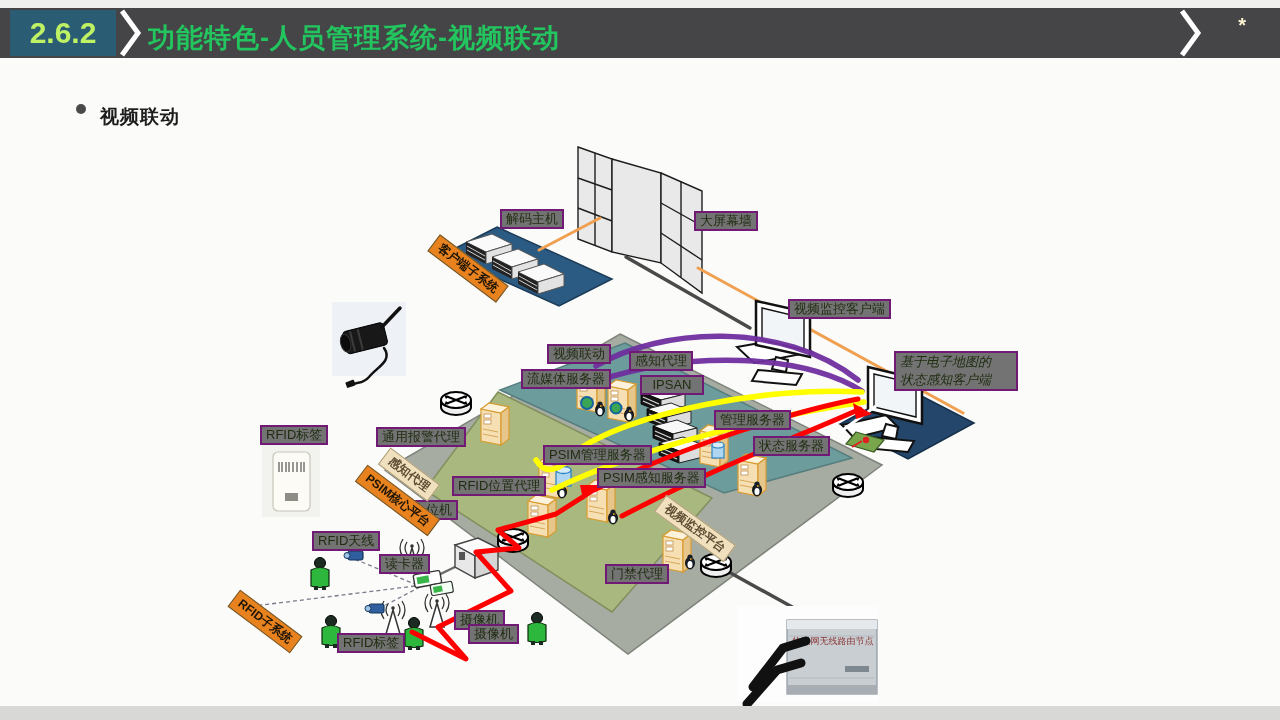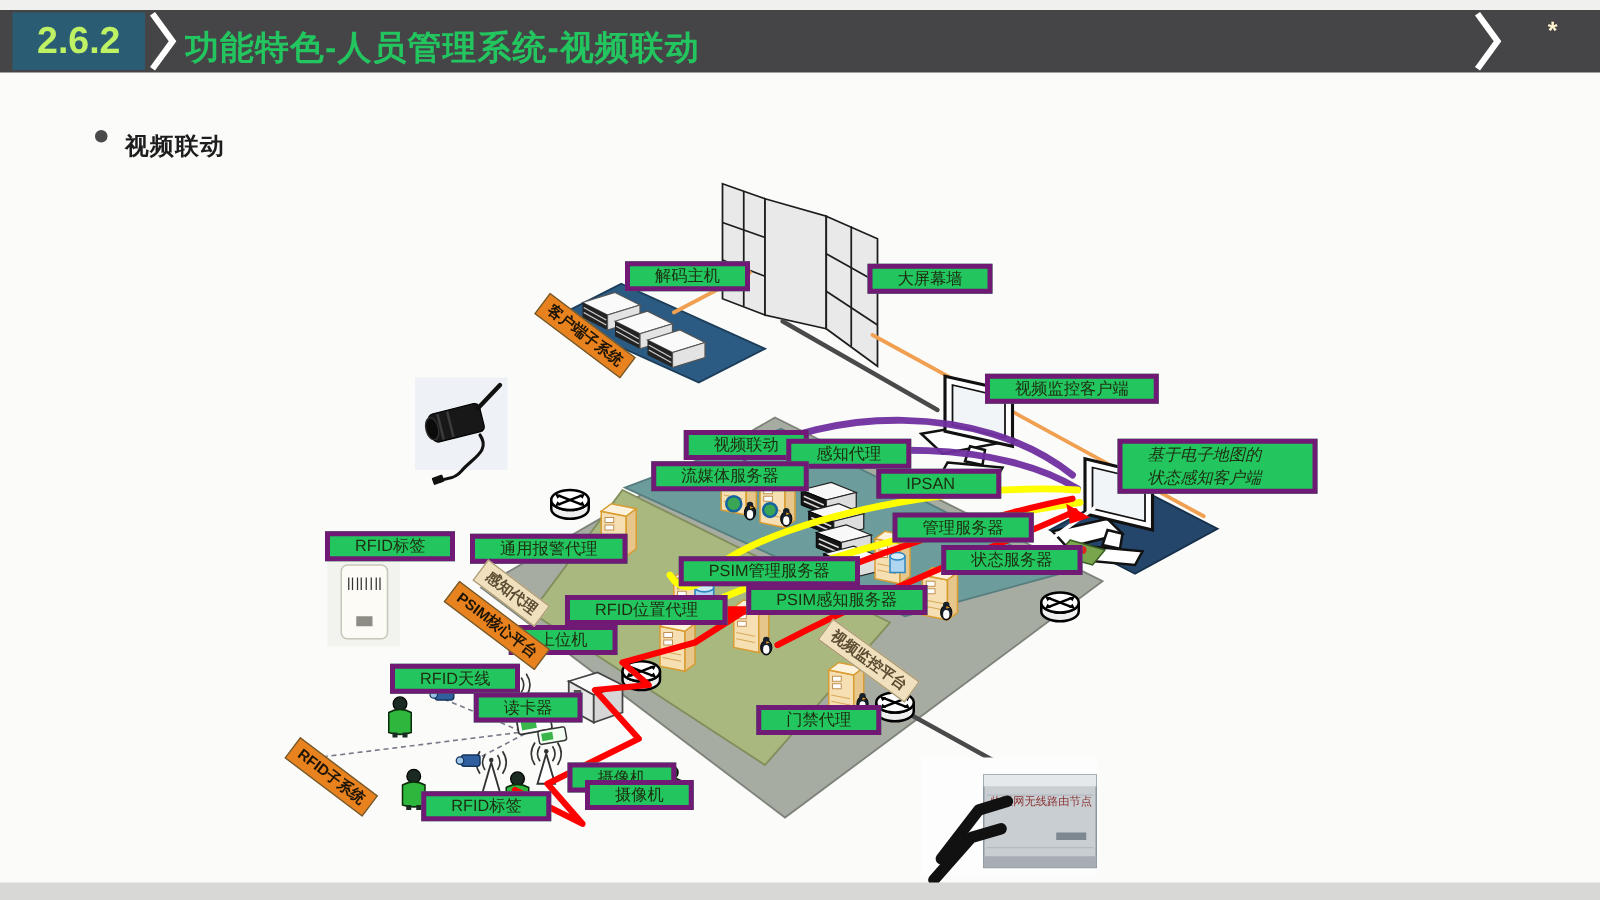--- a/index.html
+++ b/index.html
@@ -15,22 +15,22 @@
     color:#22c55e;font-size:27px;font-weight:bold;letter-spacing:1px;white-space:nowrap;}
   .chev{position:absolute;top:1px;}
   .footnote{position:absolute;right:34px;top:6px;color:#fdf3cf;font-size:20px;font-weight:bold;}
   
   .bullet-row{position:absolute;left:76px;top:104px;display:flex;align-items:flex-start;gap:14px;}
   .bullet-dot{width:10px;height:10px;border-radius:50%;background:#4a4a4a;}
   .bullet-text{font-size:19px;font-weight:bold;color:#1d1d1d;letter-spacing:1px;}
   
   .diagram{position:absolute;left:0;top:0;width:1280px;height:720px;}
   .dsvg{position:absolute;left:0;top:0;}
-  .glabel{position:absolute;background:#22c55e;border:4px solid #701a75;color:#1e2c10;
-    font-size:13px;line-height:16px;padding:0 20px;white-space:nowrap;}
+  .glabel{position:absolute;background:#737373;border:2px solid #701a75;color:#1e2c10;
+    font-size:13px;line-height:16px;padding:0 4px;white-space:nowrap;}
   .glabel.two-line{white-space:normal;width:112px;line-height:18px;font-style:italic;}
   .banner{position:absolute;transform-origin:center;display:flex;align-items:center;justify-content:center;
     font-size:12px;font-weight:bold;white-space:nowrap;padding:1px 6px;border:1px solid #6b5a33;}
   .banner.orange{background:#e8821e;color:#1c1406;}
   .banner.tan{background:#f1e0bd;color:#5c4c33;border-color:#a99a76;}
 </style>
 </head>
 <body>
 
 <div class="slide">
@@ -329,21 +329,21 @@
     <div class="glabel" style="left:500px;top:209px">解码主机</div>
     <div class="glabel" style="left:694px;top:211px">大屏幕墙</div>
     <div class="glabel" style="left:788px;top:299px">视频监控客户端</div>
     <div class="glabel two-line" style="left:894px;top:351px">
       <span>基于电子地图的</span><br>
       <span>状态感知客户端</span>
     </div>
     <div class="glabel" style="left:547px;top:344px">视频联动</div>
     <div class="glabel" style="left:629px;top:351px">感知代理</div>
     <div class="glabel" style="left:521px;top:369px">流媒体服务器</div>
-    <div class="glabel" style="left:701px;top:375px;min-width:52px;text-align:left">IPSAN</div>
+    <div class="glabel" style="left:640px;top:375px;min-width:52px;text-align:center">IPSAN</div>
     <div class="glabel" style="left:714px;top:410px">管理服务器</div>
     <div class="glabel" style="left:753px;top:436px">状态服务器</div>
     <div class="glabel" style="left:543px;top:445px">PSIM管理服务器</div>
     <div class="glabel" style="left:597px;top:468px">PSIM感知服务器</div>
     <div class="glabel" style="left:376px;top:427px">通用报警代理</div>
     <div class="glabel" style="left:452px;top:476px">RFID位置代理</div>
     <div class="glabel" style="left:260px;top:425px">RFID标签</div>
     <div class="glabel" style="left:312px;top:531px">RFID天线</div>
     <div class="glabel" style="left:407px;top:500px">上位机</div>
     <div class="glabel" style="left:379px;top:554px">读卡器</div>

